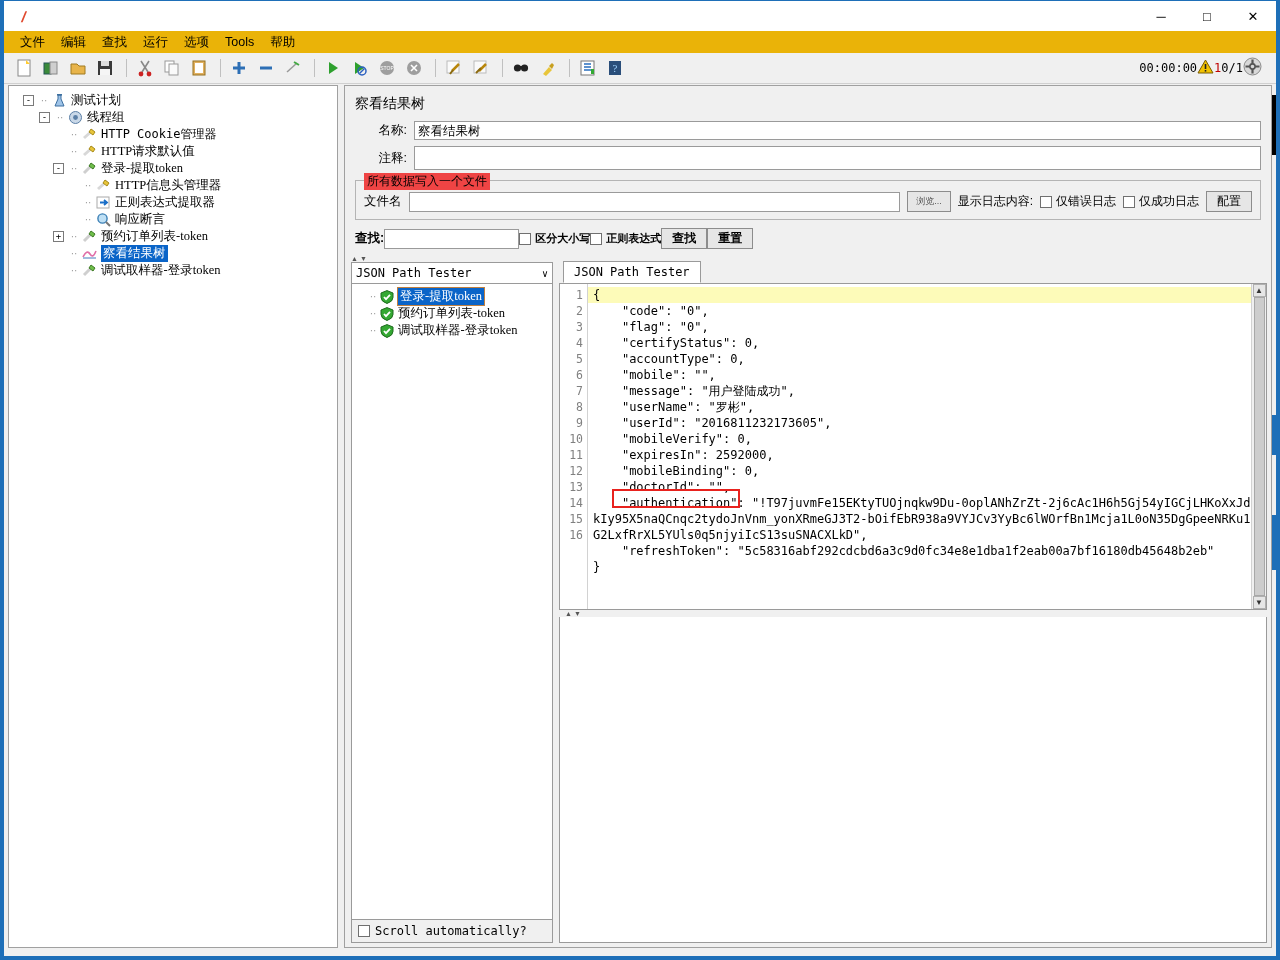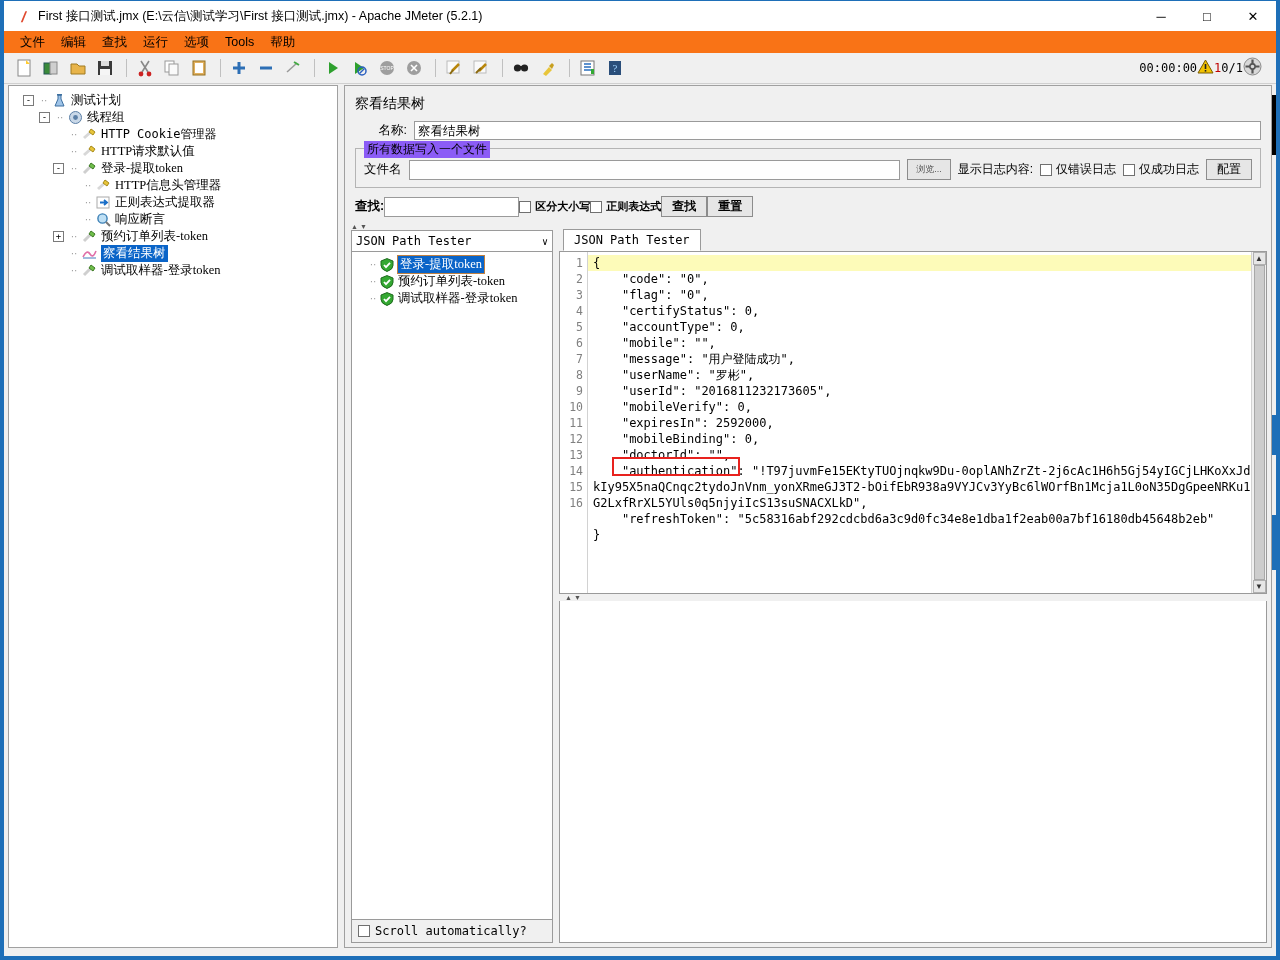--- a/index.html
+++ b/index.html
@@ -21,21 +21,21 @@
   }
   .title-icon{
     width:20px;text-align:center;color:#e04a2f;font-size:15px;
     margin-left:10px;transform:skewX(-12deg);font-weight:bold;
   }
   .title-text{font-size:12.5px;color:#000;margin-left:4px;white-space:nowrap;}
   .win-btns{position:absolute;right:0;top:0;height:30px;display:flex;}
   .win-btn{width:46px;height:30px;display:flex;align-items:center;justify-content:center;
            font-size:13px;color:#000;}
   
-  .menubar{height:22px;background:#f97316;display:flex;align-items:center;padding-left:8px;gap:0;}
+  .menubar{height:22px;background:#eab308;display:flex;align-items:center;padding-left:8px;gap:0;}
   .menu-item{padding:2px 8px;font-size:12.5px;white-space:nowrap;}
   
   .toolbar{
     height:30px;background:#f0f0f0;display:flex;align-items:center;
     padding-left:8px;border-bottom:1px solid #d0d0d0;position:relative;
   }
   .tb{width:24px;height:24px;margin-right:3px;display:flex;align-items:center;justify-content:center;}
   .tb svg{display:block;}
   .tbsep{width:1px;height:18px;background:#c0c0c0;margin:0 6px;}
   .tb-right{position:absolute;right:14px;top:0;height:30px;display:flex;align-items:center;gap:0;}
@@ -68,21 +68,21 @@
   .flabel{width:52px;font-size:12.5px;text-align:right;padding-right:7px;white-space:nowrap;}
   .finput{
     flex:1;height:19px;background:#fff;border:1px solid #9a9a9a;
     font-size:12.5px;padding:0 3px;line-height:19px;box-sizing:border-box;
     font-family:"Liberation Sans",sans-serif;color:#000;
   }
   .group{
     margin:2px 10px 4px 10px;border:1px solid #b4b4b4;position:relative;padding:10px 8px 7px 8px;
   }
   .group>.legend{
-    position:absolute;top:-8px;left:8px;background:#8b5cf6;padding:0 3px;font-size:12px;
+    position:absolute;top:-8px;left:8px;background:#ef4444;padding:0 3px;font-size:12px;
   }
   .grow{display:flex;align-items:center;gap:7px;}
   .btn{
     border:1px solid #8c8c8c;background:#e6e6e6;font-size:12px;
     padding:2px 10px;line-height:15px;box-sizing:border-box;white-space:nowrap;
     font-family:"Liberation Sans",sans-serif;
   }
   .btn.sm{font-size:9px;padding:2px 8px;color:#555;}
   .cb{width:12px;height:12px;border:1px solid #707070;background:#fff;display:inline-block;box-sizing:border-box;}
   .cbwrap{display:flex;align-items:center;gap:4px;font-size:12px;white-space:nowrap;}
@@ -143,21 +143,20 @@
   .right-edge{position:absolute;right:0;top:84px;width:4px;bottom:8px;}
   .edge-seg{position:absolute;right:0;width:4px;background:#000;}
 </style>
 </head>
 <body>
 
 <div class="app">
 
   <div class="titlebar">
     <div class="title-icon">/</div>
-    <div class="title-text">First 接口测试.jmx (E:\云信\测试学习\First 接口测试.jmx) - Apache JMeter (5.2.1)</div>
     <div class="win-btns">
       <div class="win-btn">─</div>
       <div class="win-btn">□</div>
       <div class="win-btn close">✕</div>
     </div>
   </div>
 
   <div class="menubar">
     <div class="menu-item">文件</div>
     <div class="menu-item">编辑</div>
@@ -457,20 +456,24 @@
 
     <div class="main-pane">
 
       <div class="panel-title">察看结果树</div>
 
       <div class="frow">
         <div class="flabel">名称:</div>
         <div class="finput">察看结果树</div>
       </div>
 
+      <div class="frow" style="padding-bottom:8px">
+        <div class="flabel">注释:</div>
+        <div class="finput" style="height:24px"></div>
+      </div>
 
       <div class="group">
         <div class="legend">所有数据写入一个文件</div>
         <div class="grow">
           <div style="font-size:12.5px;white-space:nowrap">文件名</div>
           <div class="finput" style="height:20px"></div>
           <div class="btn sm">浏览...</div>
           <div style="font-size:12px;white-space:nowrap">显示日志内容:</div>
           <label class="cbwrap">
             <span class="cb"></span>

